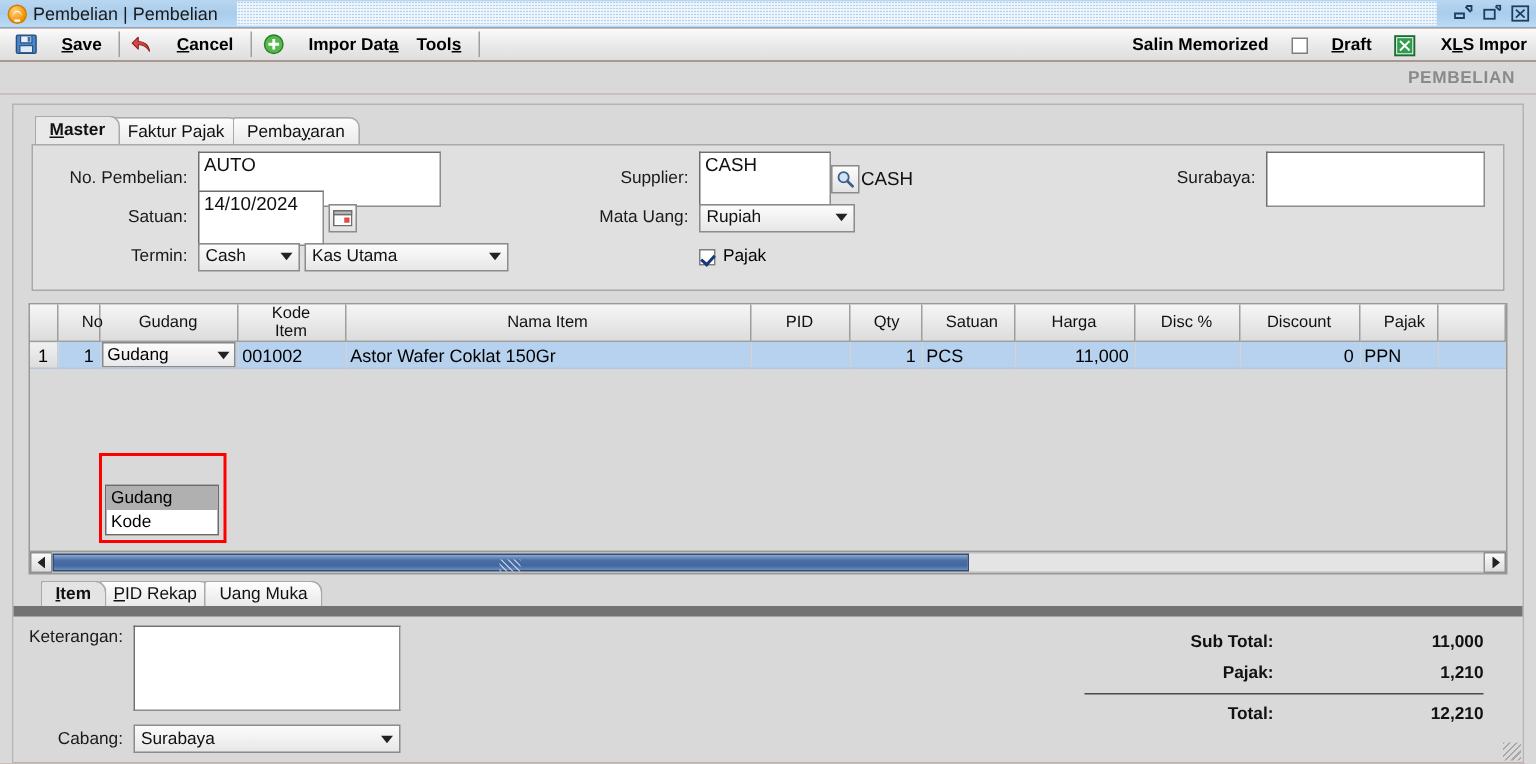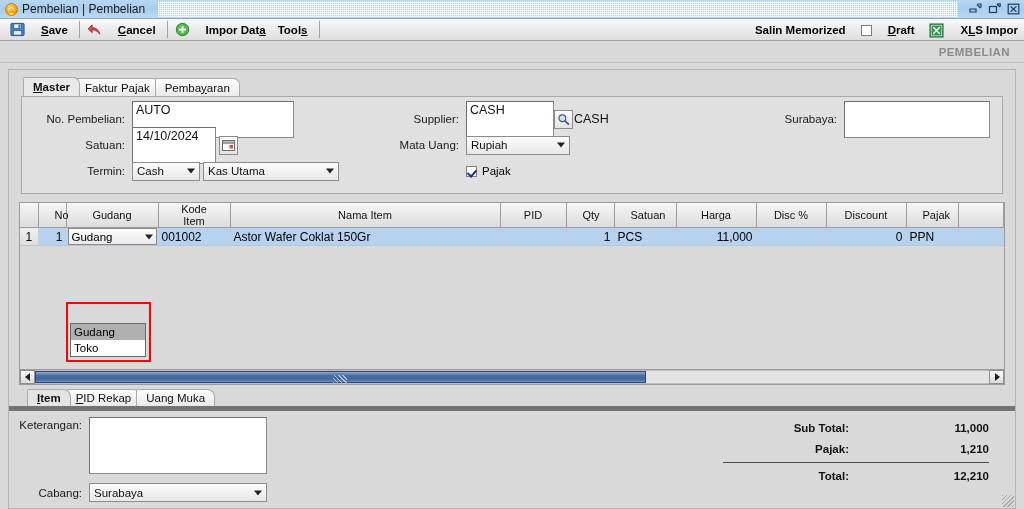--- a/index.html
+++ b/index.html
@@ -382,21 +382,21 @@
     color: #111;
     white-space: nowrap;
   }
   .btab.active { font-weight: bold; background: #e4e4e4; z-index: 3; }
 
   
   .footer {
     flex: none;
     display: flex;
     padding: 6px 10px 6px 10px;
-    border-top: 5px solid #737373;
+    border-top: 7px solid #737373;
     background: #d9d9d9;
   }
   .foot-left { width: 430px; }
   .foot-right { flex: 1; display: flex; justify-content: flex-end; padding-right: 16px; }
 
   .ta {
     width: 178px; height: 57px;
     background: #fff;
     border: 1px solid #8c8c8c;
     border-top-color:#6f6f6f; border-left-color:#6f6f6f;
@@ -708,20 +708,20 @@
             <div class="totrow">
               <span class="tl" style="width:130px;text-align:right">Total:</span>
               <span class="tv">12,210</span>
             </div>
           </div>
         </div>
       </div>
 
       <div class="dropdown-pop">
         <div class="opt sel">Gudang</div>
-        <div class="opt">Toko</div>
+        <div class="opt">Kode</div>
       </div>
       <div class="redbox"></div>
 
       <div class="grip"></div>
     </div>
   </div>
 </div>
 
 </body></html>

